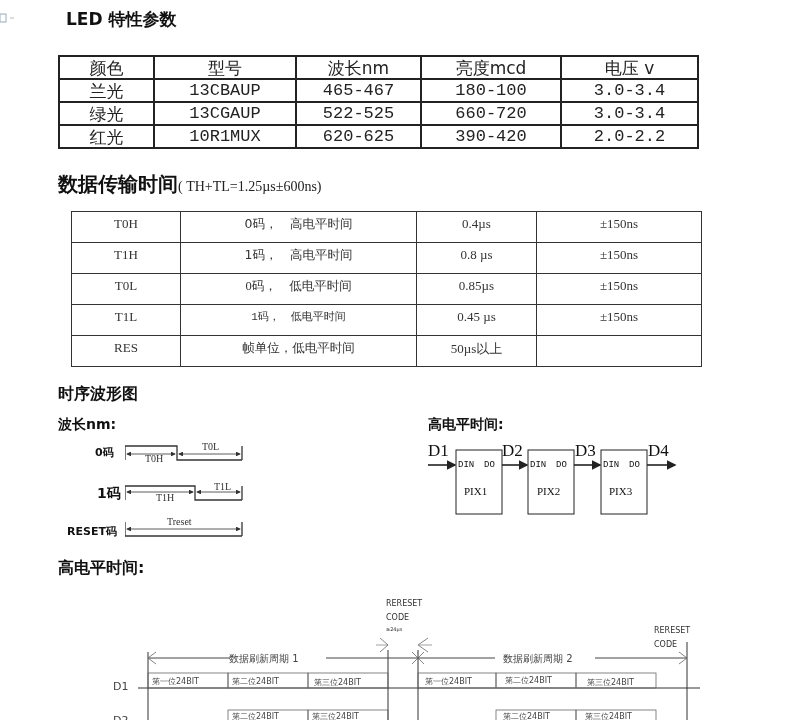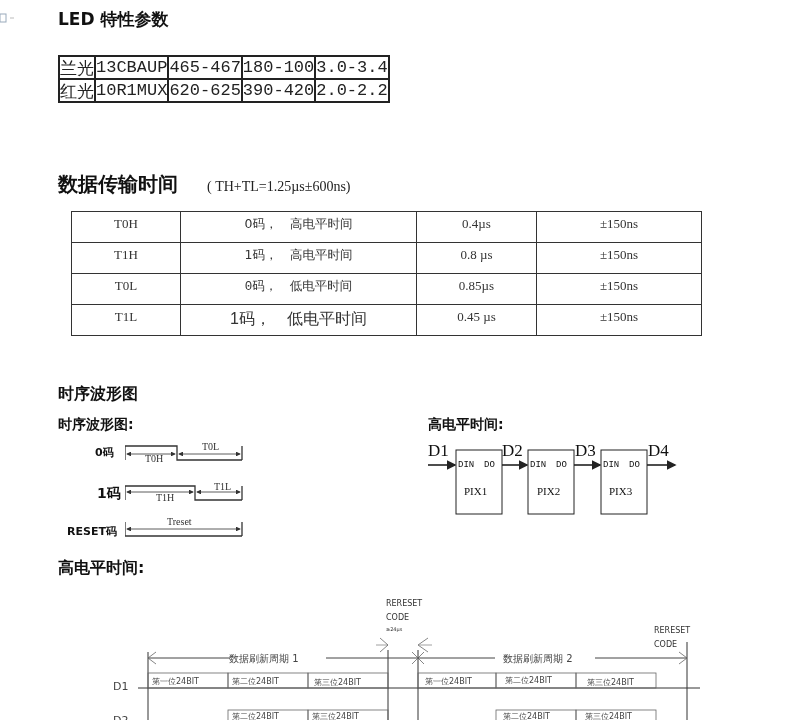--- a/index.html
+++ b/index.html
@@ -1,18 +1,18 @@
 <!DOCTYPE html>
 <html><head>
 <meta charset="utf-8">
 <style>
   html, body { margin:0; padding:0; }
   body { width:800px; height:720px; background:#ffffff; position:relative; overflow:hidden; font-family:"DejaVu Sans", sans-serif; color:#111; }
   .abs { position:absolute; }
-  .h-title { font-weight:bold; font-size:17px; color:#111; }
+  .h-title { font-weight:bold; font-size:17px; color:#111;margin-left:8px; }
   .h-sub { font-weight:bold; font-size:15px; color:#111; }
   .serif { font-family:"Liberation Serif", "DejaVu Serif", serif; }
   .mono { font-family:"Liberation Mono", "DejaVu Sans Mono", monospace; }
   table.led { position:absolute; left:58px; top:55px; border-collapse:collapse; }
   table.led td { border:2px solid #222; height:21px; padding:0; text-align:center; font-size:17px; color:#222; font-family:"Liberation Mono","DejaVu Sans Mono",monospace; line-height:20px; }
   table.led tr.hdr td { font-family:"DejaVu Sans", sans-serif; font-size:17px; }
   table.led td.cn { font-family:"DejaVu Sans", sans-serif;margin-top:31px; }
   table.tim { position:absolute; left:71px; top:211px; border-collapse:collapse; }
   table.tim td { border:1px solid #333; height:31px; padding:0; text-align:center; vertical-align:top; padding-top:4px; box-sizing:border-box; font-size:13px; font-family:"Liberation Serif","DejaVu Serif",serif; color:#333; }
   .sidebar-glyph { position:absolute; left:0; top:12px; width:18px; height:12px; }
@@ -22,72 +22,92 @@
 
 <svg class="sidebar-glyph" viewBox="0 0 18 12">
   <rect x="0" y="2" width="6" height="8" fill="none" stroke="#9ab" stroke-width="1"></rect>
   <line x1="10" y1="6" x2="14" y2="6" stroke="#bbb" stroke-width="1"></line>
 </svg>
 
 <div class="abs h-title" style="left:58px; top:8px;">LED 特性参数</div>
 
 <table class="led">
   <tbody>
+      <tr class="hdr">
+    <td style="width:93px">颜色</td>
+    <td style="width:140px">型号</td>
+    <td style="width:123px">波长nm</td>
+    <td style="width:138px">亮度mcd</td>
+    <td style="width:135px">电压 v</td>
+  </tr>
   <tr>
     <td class="cn">兰光</td>
     <td>13CBAUP</td>
     <td>465-467</td>
     <td>180-100</td>
     <td>3.0-3.4</td>
   </tr>
   <tr>
+    <td class="cn">绿光</td>
+    <td>13CGAUP</td>
+    <td>522-525</td>
+    <td>660-720</td>
+    <td>3.0-3.4</td>
+  </tr>
+  <tr>
     <td class="cn">红光</td>
     <td>10R1MUX</td>
     <td>620-625</td>
     <td>390-420</td>
     <td>2.0-2.2</td>
   </tr>
 </tbody>
   </table>
 
 <div class="abs" style="left:58px; top:171px; white-space:nowrap;">
-  <span class="h-sub" style="font-size:20px;margin-top:16px;">数据传输时间</span><span class="serif" style="font-size:14px; color:#222;padding-left:29px;">( TH+TL=1.25µs±600ns)</span>
+  <span class="h-sub" style="font-size:20px;margin-top:16px;">数据传输时间</span><span class="serif" style="font-size:14px; color:#222;">( TH+TL=1.25µs±600ns)</span>
 </div>
 
 <table class="tim">
   <tbody>
       <tr>
     <td style="width:109px">T0H</td>
     <td style="width:236px; font-family:'DejaVu Sans',sans-serif; font-size:12.5px;">0码，　高电平时间</td>
     <td style="width:120px">0.4µs</td>
     <td style="width:165px">±150ns</td>
   </tr>
   <tr>
     <td>T1H</td>
     <td style="font-family:'DejaVu Sans',sans-serif; font-size:12.5px;">1码，　高电平时间</td>
     <td>0.8 µs</td>
     <td>±150ns</td>
   </tr>
   <tr>
     <td>T0L</td>
-    <td style="font-family:Liberation Mono, monospace; font-size:12.5px;">0码，　低电平时间</td>
+    <td style="font-family:Liberation Serif, serif; font-size:12.5px;">0码，　低电平时间</td>
     <td>0.85µs</td>
     <td>±150ns</td>
   </tr>
   <tr>
     <td>T1L</td>
-    <td style="font-family:Liberation Sans, sans-serif; font-size:16px;margin-top:29px;">1码，　低电平时间</td>
+    <td style="font-family:Liberation Mono, monospace; font-size:11px;margin-top:29px;">1码，　低电平时间</td>
     <td>0.45 µs</td>
     <td>±150ns</td>
   </tr>
+  <tr>
+    <td>RES</td>
+    <td style="font-family:'DejaVu Sans',sans-serif; font-size:12.5px;">帧单位，低电平时间</td>
+    <td>50µs以上</td>
+    <td></td>
+  </tr>
 </tbody>
   </table>
 
 <div class="abs h-sub" style="left:58px; top:384px; font-size:16px;">时序波形图</div>
-<div class="abs h-sub" style="left:58px; top:416px; font-size:14px;">时序波形图:</div>
+<div class="abs h-sub" style="left:58px; top:416px; font-size:14px;">波长nm:</div>
 
 <div class="abs" style="left:95px; top:445px; font-size:11px; font-weight:bold;">0码</div>
 <div class="abs" style="left:97px; top:485px; font-size:14px; font-weight:bold;">1码</div>
 <div class="abs" style="left:67px; top:524px; font-size:11px; font-weight:bold;">RESET码</div>
 
 <svg class="abs" style="left:125px; top:440px;" width="130" height="100" viewBox="0 0 130 100">
   <defs>
     <marker id="arr" markerWidth="6" markerHeight="6" refX="5" refY="3" orient="auto">
         <path d="M0,0 L6,3 L0,6 z" fill="#333"></path>
       </marker>

